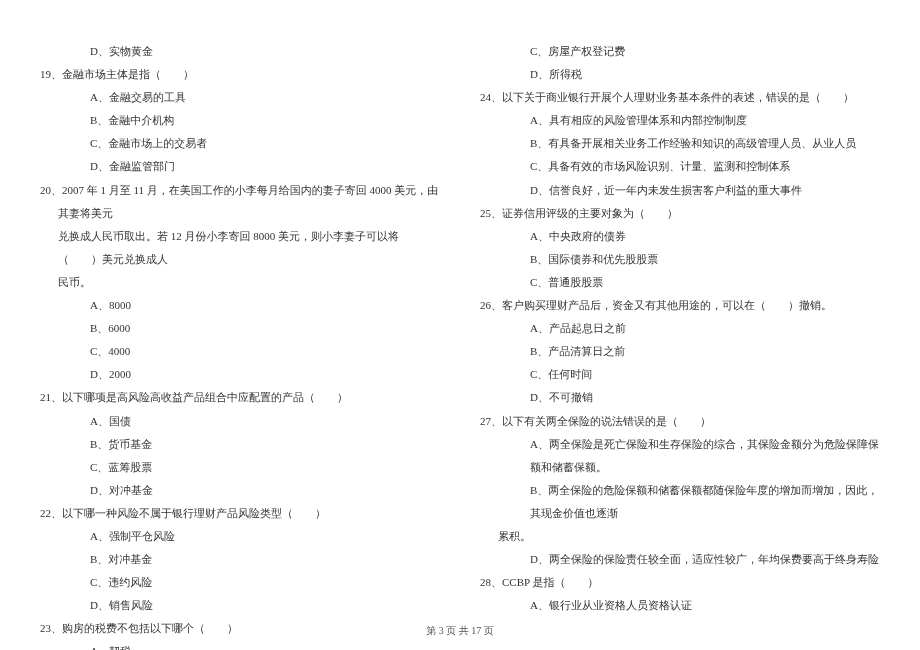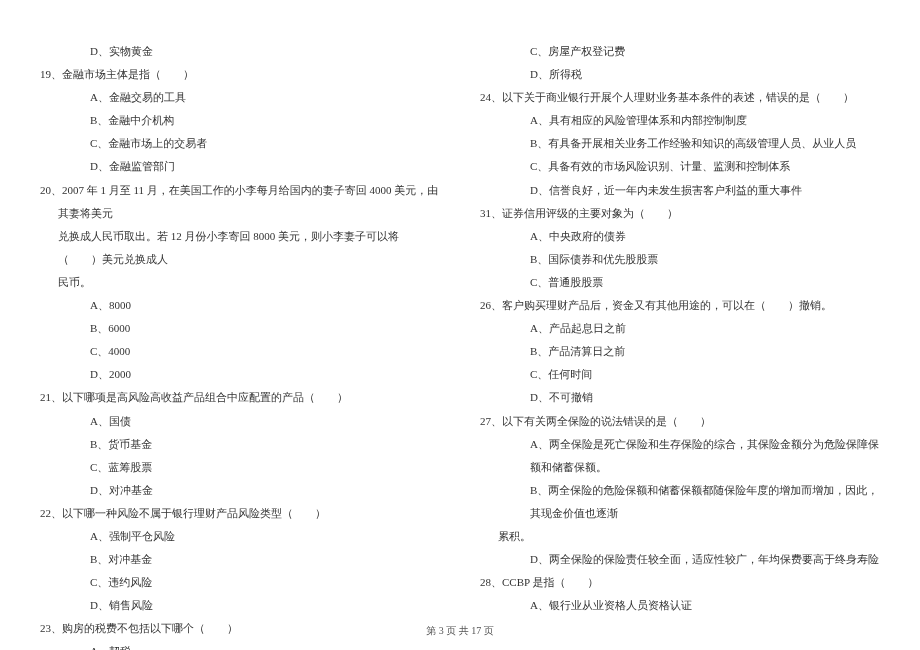--- a/index.html
+++ b/index.html
@@ -83,21 +83,21 @@
   <div class="col">
     <div class="opt">C、房屋产权登记费</div>
     <div class="opt">D、所得税</div>
 
     <div class="q-stem">24、以下关于商业银行开展个人理财业务基本条件的表述，错误的是（　　）</div>
     <div class="opt">A、具有相应的风险管理体系和内部控制制度</div>
     <div class="opt">B、有具备开展相关业务工作经验和知识的高级管理人员、从业人员</div>
     <div class="opt">C、具备有效的市场风险识别、计量、监测和控制体系</div>
     <div class="opt">D、信誉良好，近一年内未发生损害客户利益的重大事件</div>
 
-    <div class="q-stem">31、证券信用评级的主要对象为（　　）</div>
+    <div class="q-stem">25、证券信用评级的主要对象为（　　）</div>
     <div class="opt">A、中央政府的债券</div>
     <div class="opt">B、国际债券和优先股股票</div>
     <div class="opt">C、普通股股票</div>
 
     <div class="q-stem">26、客户购买理财产品后，资金又有其他用途的，可以在（　　）撤销。</div>
     <div class="opt">A、产品起息日之前</div>
     <div class="opt">B、产品清算日之前</div>
     <div class="opt">C、任何时间</div>
     <div class="opt">D、不可撤销</div>
 

